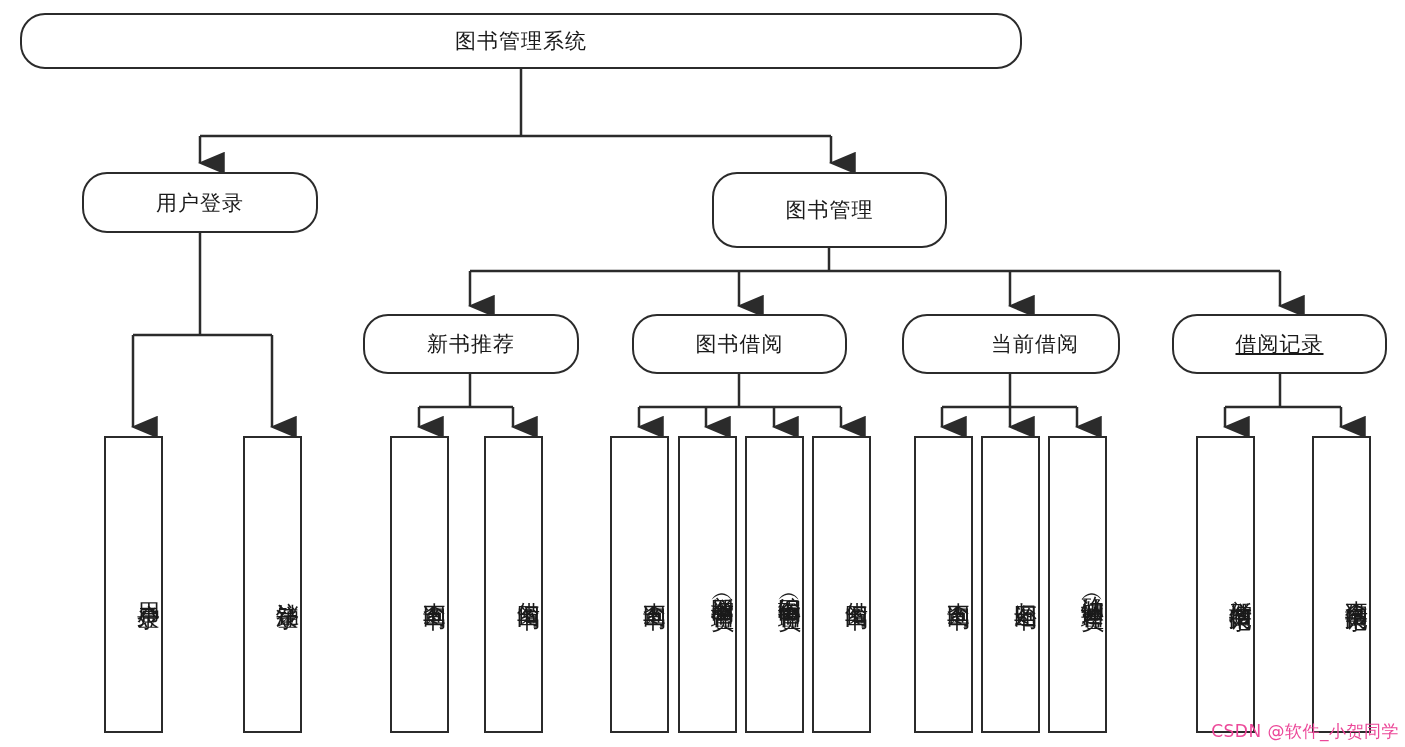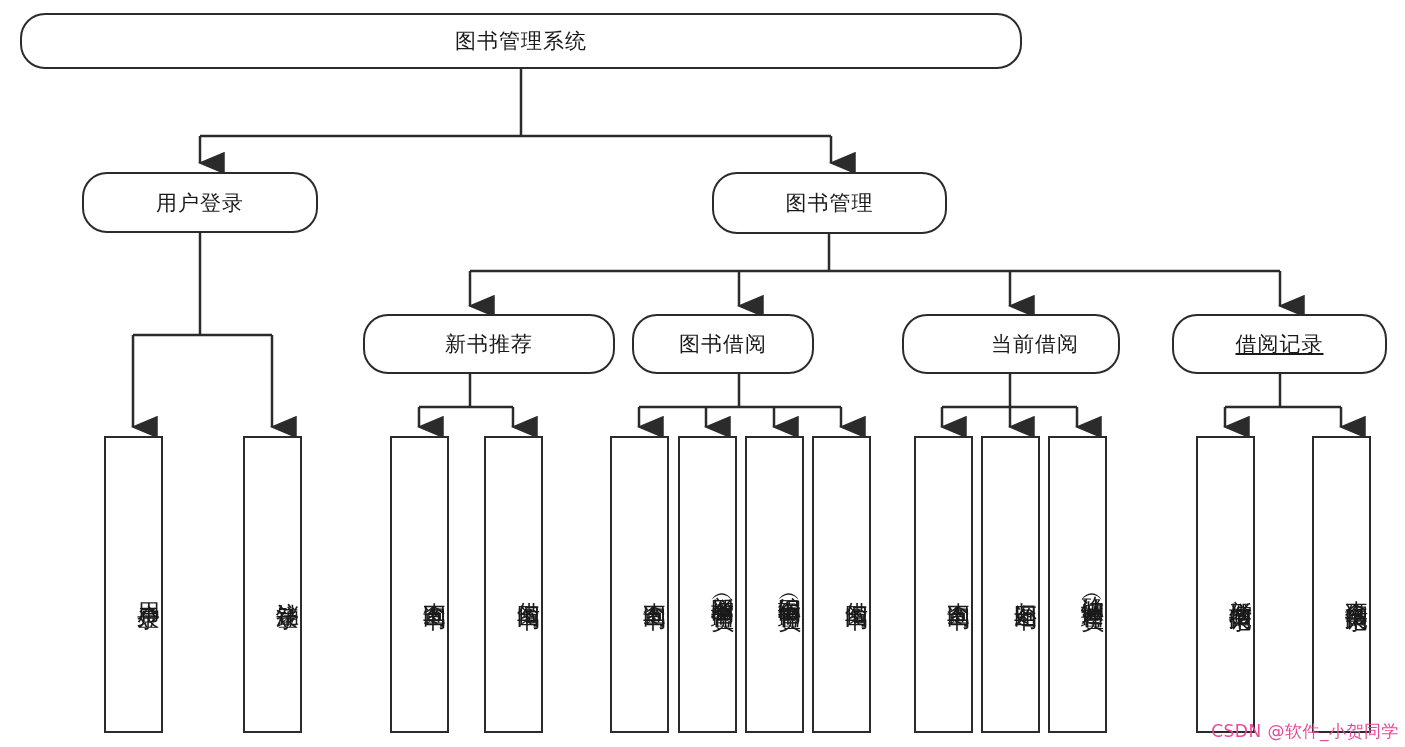--- a/index.html
+++ b/index.html
@@ -124,28 +124,28 @@
     </g>
   </svg>
 
   <div class="node h" style="left:20px; top:13px; width:1002px; height:56px;">
     <span class="label">图书管理系统</span>
   </div>
 
   <div class="node h" style="left:82px; top:172px; width:236px; height:61px;">
     <span class="label">用户登录</span>
   </div>
-  <div class="node h" style="left:712px; top:172px; width:235px; height:62px;">
+  <div class="node h" style="left:712px; top:172px; width:235px; height:76px;">
     <span class="label">图书管理</span>
   </div>
 
-  <div class="node h" style="left:363px; top:314px; width:252px; height:60px;">
+  <div class="node h" style="left:363px; top:314px; width:216px; height:60px;">
     <span class="label">新书推荐</span>
   </div>
-  <div class="node h" style="left:632px; top:314px; width:182px; height:60px;">
+  <div class="node h" style="left:632px; top:314px; width:215px; height:60px;">
     <span class="label">图书借阅</span>
   </div>
   <div class="node h" style="left:902px; top:314px; width:218px; height:60px;padding-left:48px;">
     <span class="label">当前借阅</span>
   </div>
   <div class="node h" style="left:1172px; top:314px; width:215px; height:60px;text-decoration:underline;">
     <span class="label">借阅记录</span>
   </div>
 
   <div class="node v" style="left:104px; top:436px; width:59px; height:297px;">

